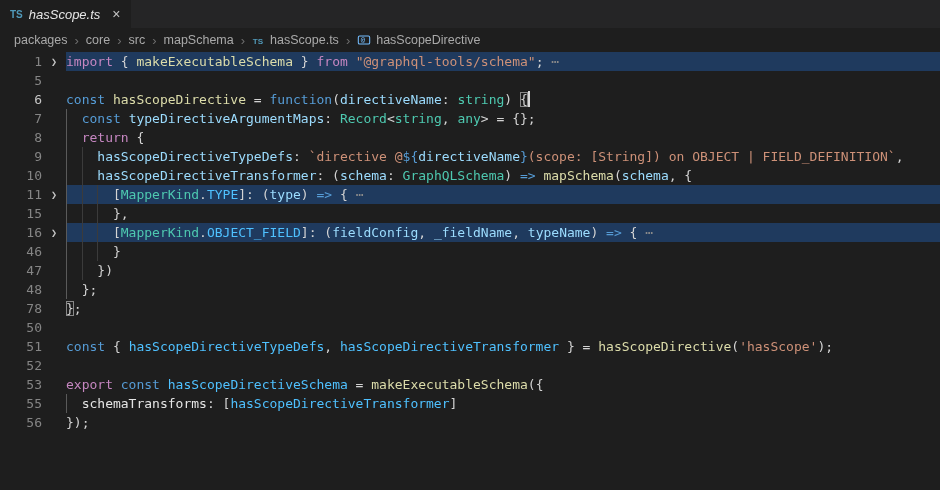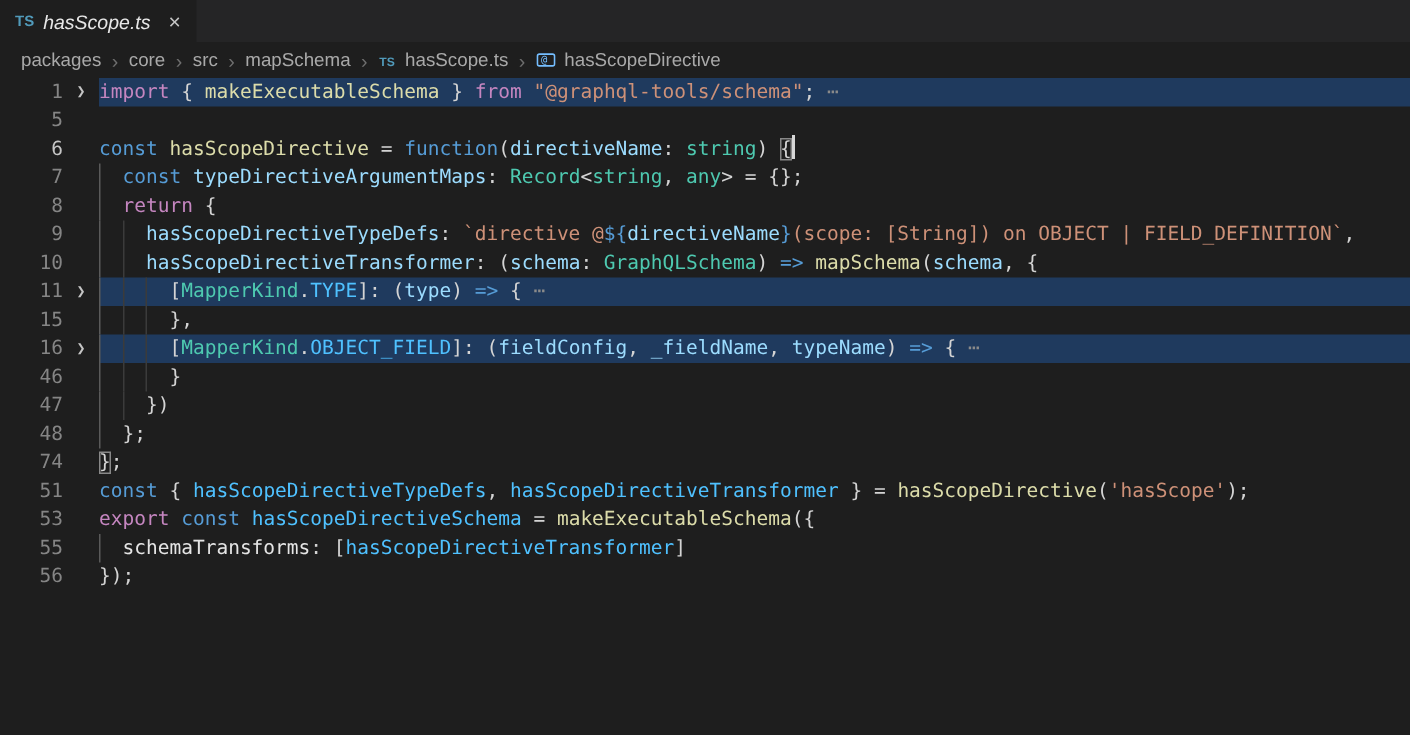--- a/index.html
+++ b/index.html
@@ -175,31 +175,45 @@
         </div>
         <div class="line">
           <div class="gutter">
             <span class="ln">48</span>
             <span class="arrow"></span>
           </div>
           <div class="code"><span class="guide active" style="left: 0px;"></span><span style="color: rgb(212, 212, 212);">  };</span></div>
         </div>
         <div class="line">
           <div class="gutter">
-            <span class="ln">74</span>
+            <span class="ln">78</span>
             <span class="arrow"></span>
           </div>
           <div class="code"><span class="boxed" style="color: rgb(212, 212, 212);">}</span><span style="color: rgb(212, 212, 212);">;</span></div>
         </div>
         <div class="line">
           <div class="gutter">
+            <span class="ln">50</span>
+            <span class="arrow"></span>
+          </div>
+          <div class="code"></div>
+        </div>
+        <div class="line">
+          <div class="gutter">
             <span class="ln">51</span>
             <span class="arrow"></span>
           </div>
           <div class="code"><span style="color: rgb(86, 156, 214);">const </span><span style="color: rgb(212, 212, 212);">{ </span><span style="color: rgb(79, 193, 255);">hasScopeDirectiveTypeDefs</span><span style="color: rgb(212, 212, 212);">, </span><span style="color: rgb(79, 193, 255);">hasScopeDirectiveTransformer</span><span style="color: rgb(212, 212, 212);"> } = </span><span style="color: rgb(220, 220, 170);">hasScopeDirective</span><span style="color: rgb(212, 212, 212);">(</span><span style="color: rgb(206, 145, 120);">'hasScope'</span><span style="color: rgb(212, 212, 212);">);</span></div>
+        </div>
+        <div class="line">
+          <div class="gutter">
+            <span class="ln">52</span>
+            <span class="arrow"></span>
+          </div>
+          <div class="code"></div>
         </div>
         <div class="line">
           <div class="gutter">
             <span class="ln">53</span>
             <span class="arrow"></span>
           </div>
           <div class="code"><span style="color: rgb(197, 134, 192);">export </span><span style="color: rgb(86, 156, 214);">const </span><span style="color: rgb(79, 193, 255);">hasScopeDirectiveSchema</span><span style="color: rgb(212, 212, 212);"> = </span><span style="color: rgb(220, 220, 170);">makeExecutableSchema</span><span style="color: rgb(212, 212, 212);">({</span></div>
         </div>
         <div class="line">
           <div class="gutter">

